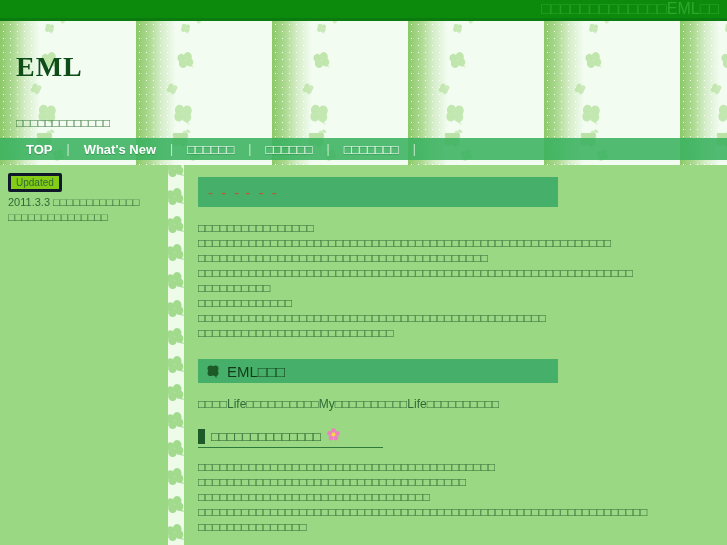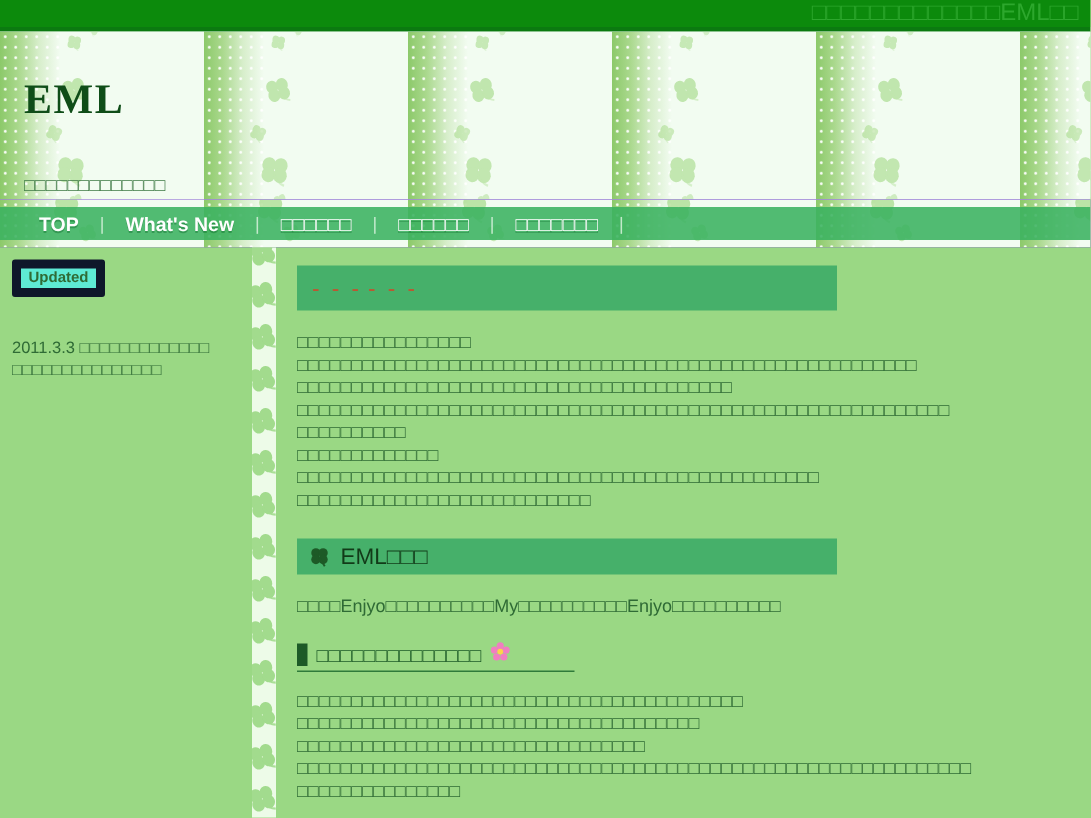--- a/index.html
+++ b/index.html
@@ -80,26 +80,26 @@
   
   .page{
     position:relative;width:100%;height:385px;
     background:#9ad884;display:flex;
   }
   .sidebar{
     width:168px;flex:0 0 168px;box-sizing:border-box;
     padding:8px 8px 0 8px;
   }
   .badge{
-    display:inline-block;background:#5eead4;color:#2f6b35;
-    font-size:10px;font-weight:bold;padding:1px 5px;border-radius:2px;
-    border:6px solid #0f172a;margin-bottom:3px;
+    display:inline-block;background:#84cc16;color:#2f6b35;
+    font-size:10px;font-weight:normal;padding:1px 5px;border-radius:2px;
+    border:3px solid #0f172a;margin-bottom:3px;
   }
   .side-news{
-    font-size:11px;line-height:15px;color:#2f6b35;word-break:break-all;margin-top:24px;
+    font-size:11px;line-height:15px;color:#2f6b35;word-break:break-all;
   }
   .divider{
     width:16px;flex:0 0 16px;align-self:stretch;position:relative;overflow:hidden;
     background:#edfbe8;
   }
   .divider .dclover{position:absolute;left:-3px;}
   .main{
     flex:1;box-sizing:border-box;padding:12px 10px 0 14px;min-width:0;
   }
   
@@ -868,21 +868,21 @@
           <circle cx="4.6" cy="4.6" r="3.1" fill="#1d5a27"></circle>
           <circle cx="9.4" cy="4.6" r="3.1" fill="#1d5a27"></circle>
           <circle cx="4.6" cy="9.0" r="3.1" fill="#1d5a27"></circle>
           <circle cx="9.4" cy="9.0" r="3.1" fill="#1d5a27"></circle>
           <path d="M7 8 L10.5 13.5" stroke="#1d5a27" stroke-width="1.3" fill="none"></path>
         </svg>
       </span>
       <span>EML□□□</span>
     </div>
 
-    <p class="body">□□□□Enjyo□□□□□□□□□□My□□□□□□□□□□Enjyo□□□□□□□□□□</p>
+    <p class="body">□□□□Life□□□□□□□□□□My□□□□□□□□□□Life□□□□□□□□□□</p>
 
     <div class="h-bar3">
       <span class="vbar"></span>
       <span>□□□□□□□□□□□□□□</span>
       <span class="flower">
         <svg width="13" height="13" viewBox="0 0 13 13">
           <circle cx="6.5" cy="2.6" r="2.4" fill="#f07fc0"></circle>
           <circle cx="10.4" cy="5.4" r="2.4" fill="#f07fc0"></circle>
           <circle cx="8.9" cy="10" r="2.4" fill="#f07fc0"></circle>
           <circle cx="4.1" cy="10" r="2.4" fill="#f07fc0"></circle>

